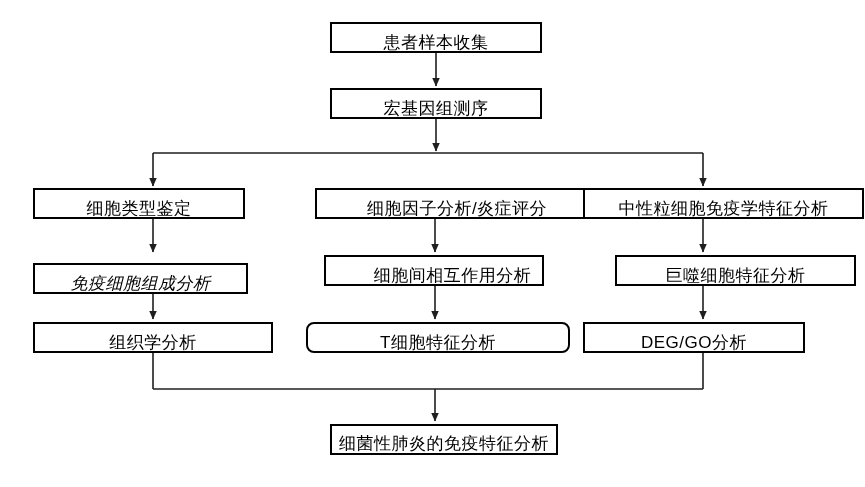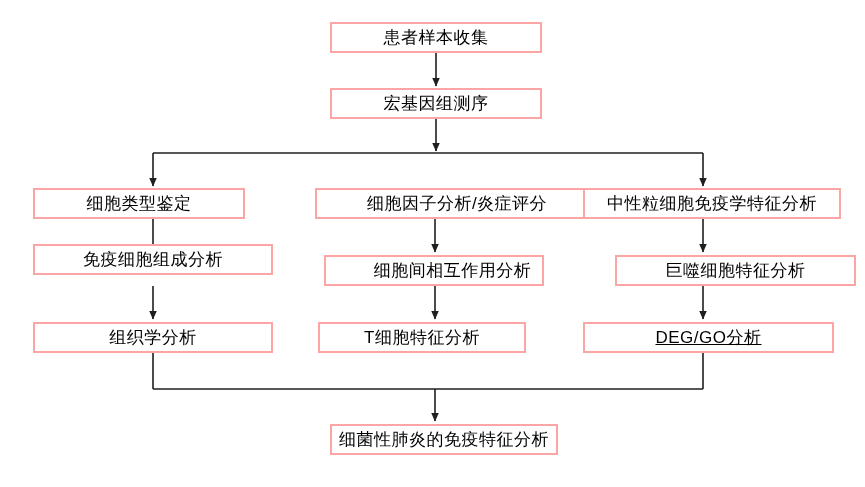--- a/index.html
+++ b/index.html
@@ -30,45 +30,45 @@
   }
   .connectors marker path {
     stroke: none;
     fill: #1f1f1f;
   }
   .node {
     position: absolute;
     box-sizing: border-box;
     height: 31px;
     background: #ffffff;
-    border: 2px solid #fca5a5;
+    border: 2px solid #000000;
     display: flex;
-    align-items: center;
+    align-items: flex-end;
     justify-content: center;
   }
   .node .label {
     font-size: 17px;
     line-height: 1;
     color: #000000;
     white-space: nowrap;
     letter-spacing: 0.5px;
   }
   
   .n-top1  { left: 330px; top: 22px;  width: 212px; }
   .n-top2  { left: 330px; top: 88px;  width: 212px; font-family: Liberation Serif, serif; }
   .n-l1    { left: 33px;  top: 188px; width: 212px; }
-  .n-l2    { left: 33px;  top: 244px; width: 240px; }
+  .n-l2    { left: 33px;  top: 263px; width: 215px; font-style: italic; }
   .n-l3    { left: 33px;  top: 322px; width: 240px; }
   .n-m1    { left: 315px; top: 188px; width: 284px; }
   .n-m2    { left: 324px; top: 255px; width: 220px; padding-left: 37px; }
-  .n-m3    { left: 318px; top: 322px; width: 208px; }
-  .n-r1    { left: 583px; top: 188px; width: 258px; }
+  .n-m3    { left: 306px; top: 322px; width: 264px; border-radius: 8px; }
+  .n-r1    { left: 583px; top: 188px; width: 281px; }
   .n-r2    { left: 583px; top: 255px; width: 241px; margin-left: 32px; }
-  .n-r3    { left: 583px; top: 322px; width: 251px; text-decoration: underline; }
-  .n-final { left: 330px; top: 424px; width: 228px; }
+  .n-r3    { left: 583px; top: 322px; width: 222px; }
+  .n-final { left: 330px; top: 424px; width: 228px; font-family: Liberation Mono, monospace; }
 </style>
 </head>
 <body>
 
 <div class="canvas">
 
   <svg class="connectors" viewBox="0 0 865 487" xmlns="http://www.w3.org/2000/svg">
     <defs>
       <marker id="ah" markerWidth="10" markerHeight="9" refX="8.5" refY="4" orient="auto" markerUnits="userSpaceOnUse">
         <path d="M0,0 L9,4 L0,8 Z"></path>

